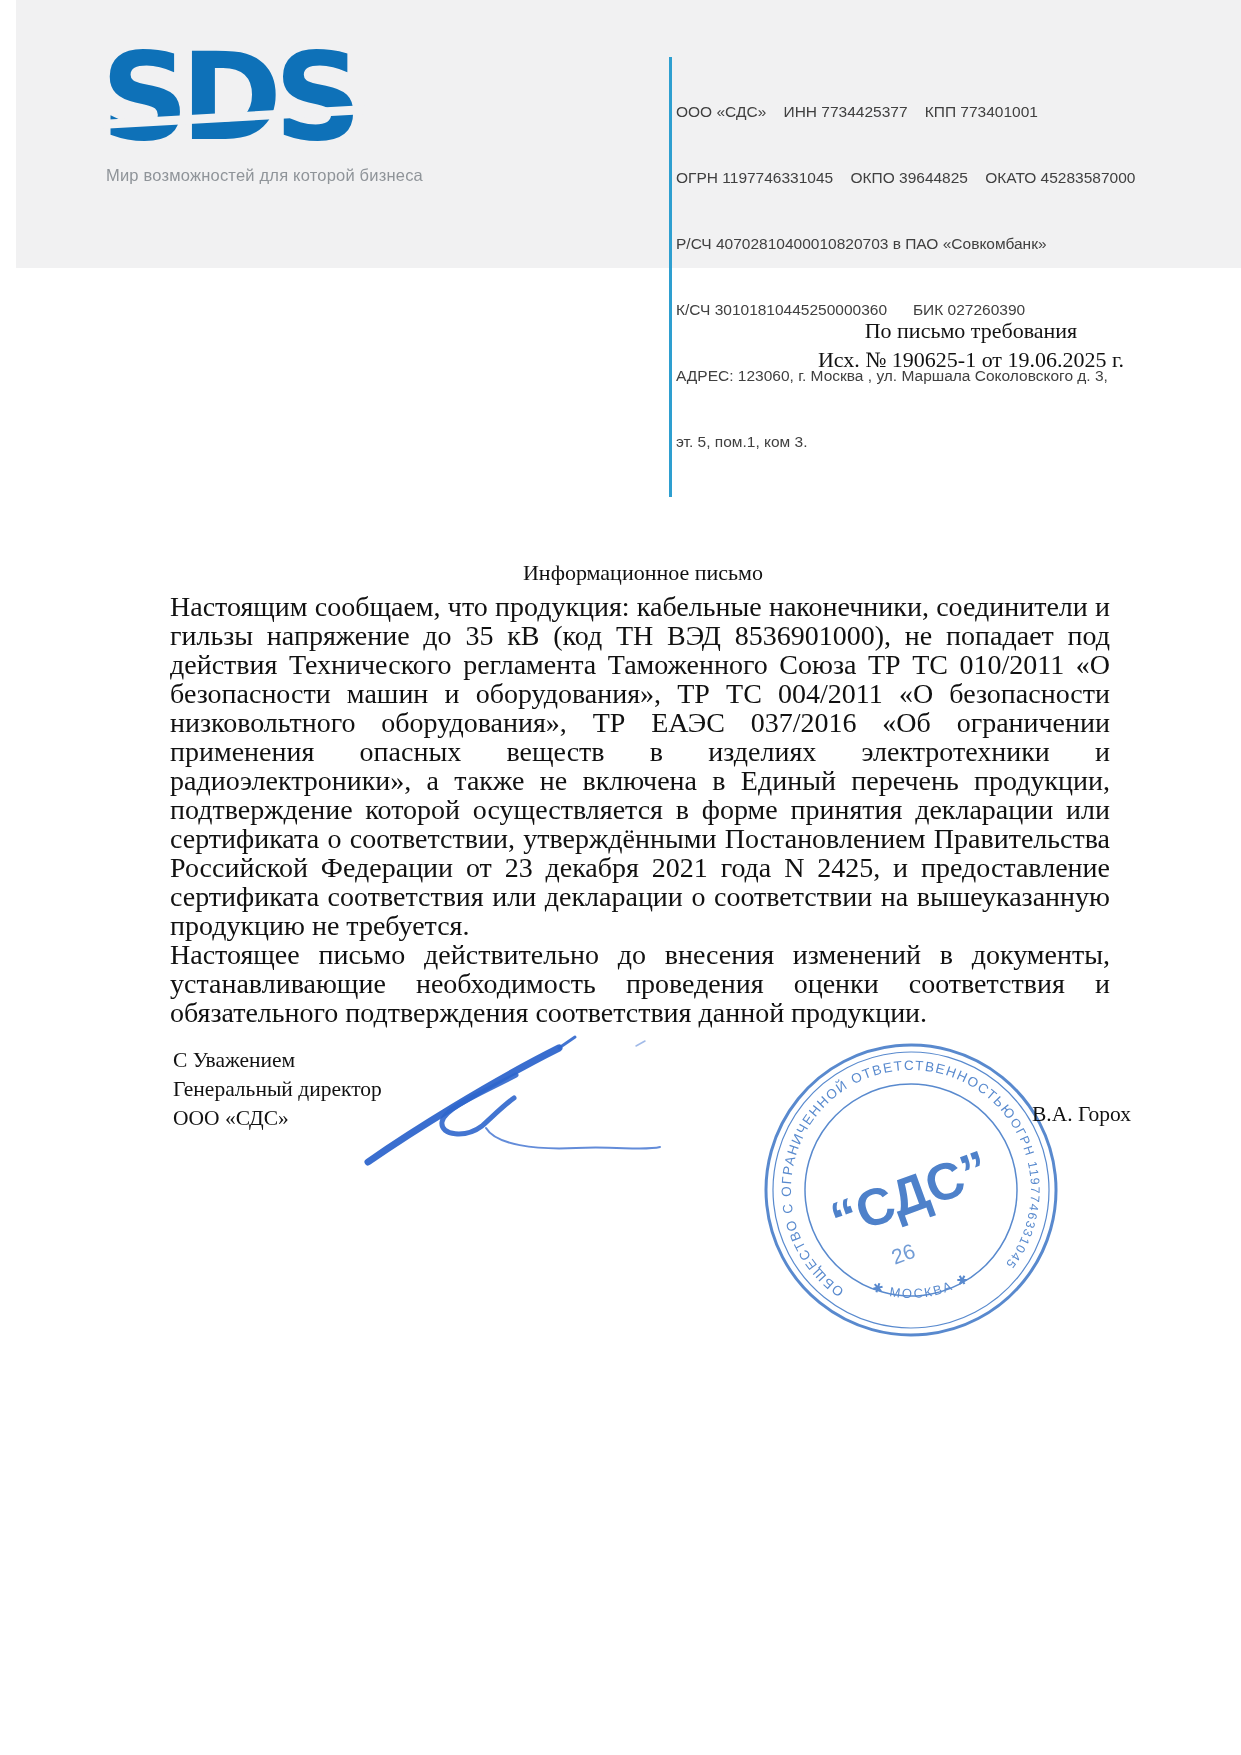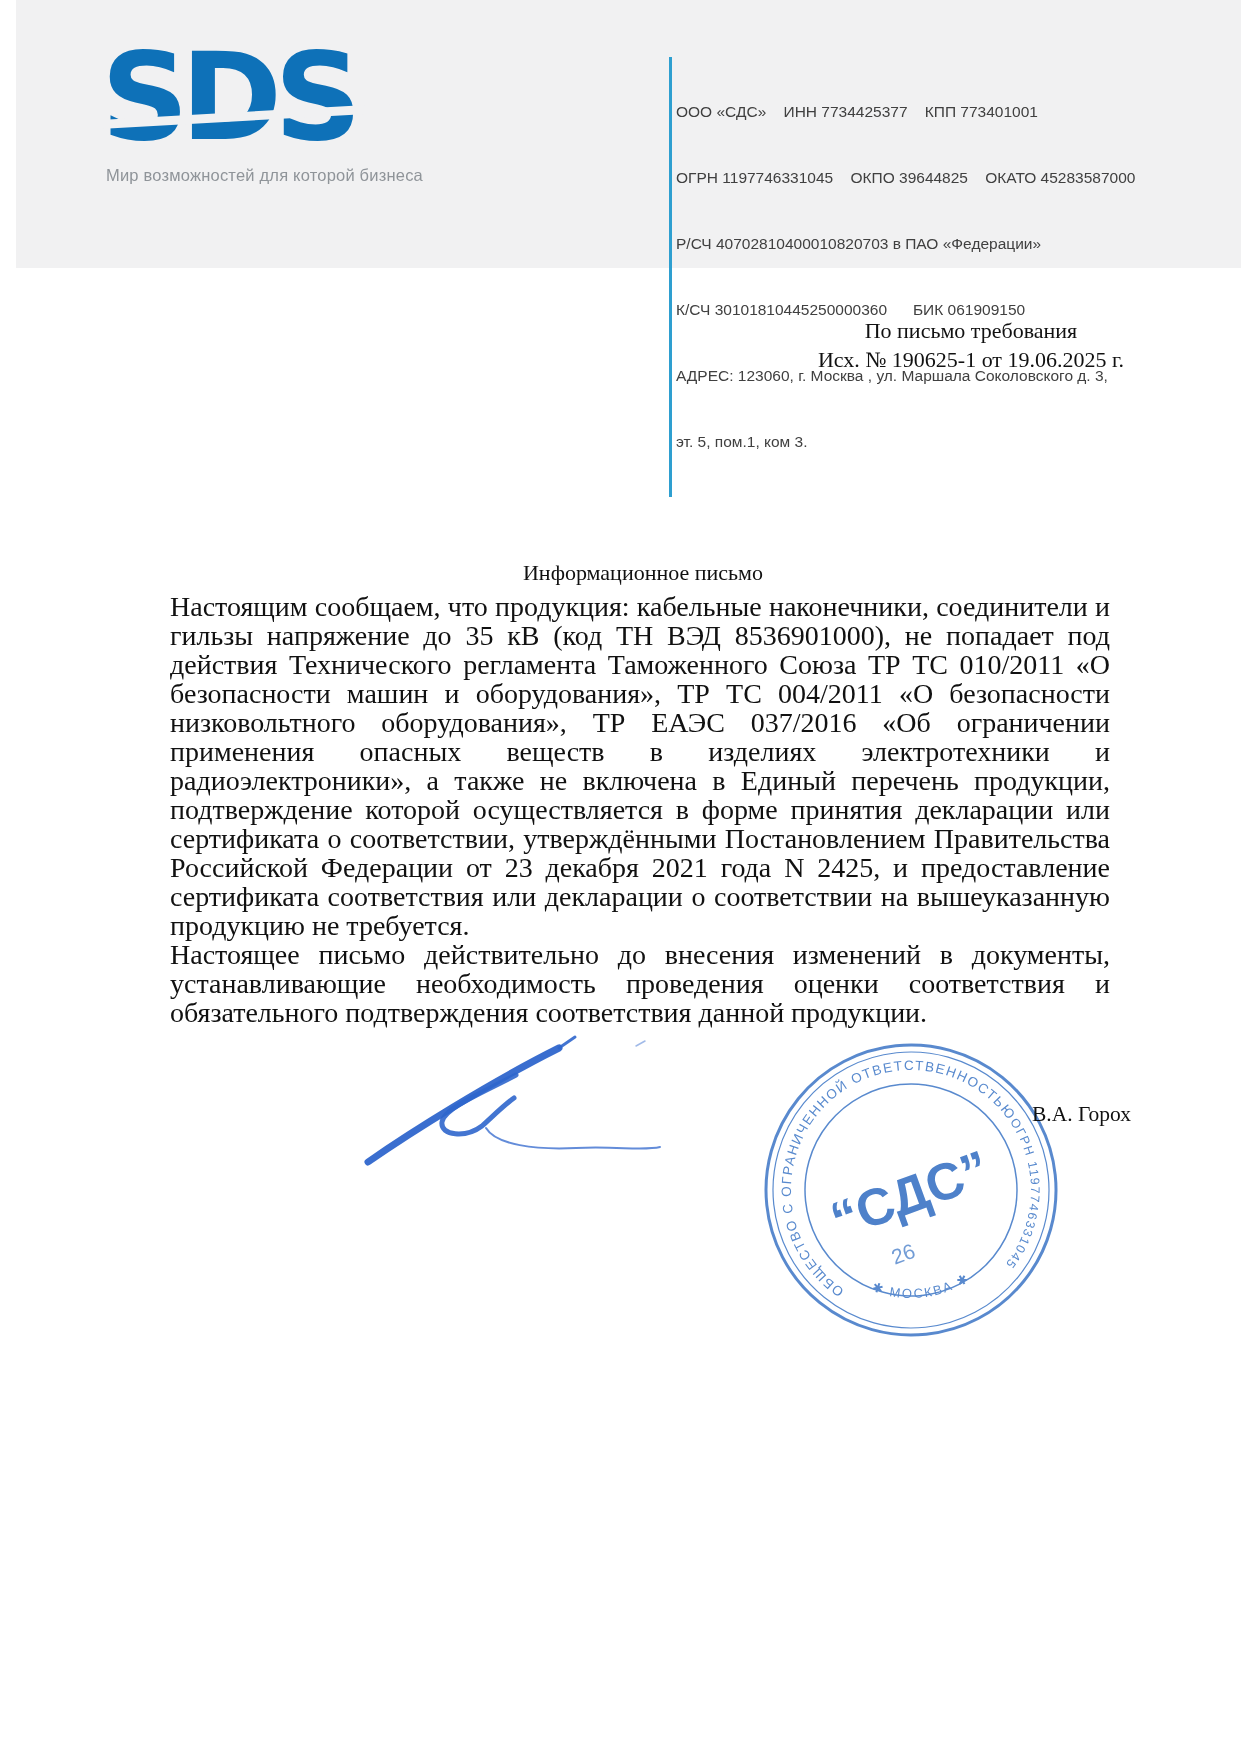--- a/index.html
+++ b/index.html
@@ -76,39 +76,44 @@
 
     <div class="logo-wrap">
       <div class="logo-text">SDS</div>
       <div class="logo-slash"></div>
     </div>
     <div class="logo-tagline">Мир возможностей для которой бизнеса</div>
 
     <div class="company-details">
       <div>ООО «СДС»    ИНН 7734425377    КПП 773401001</div>
       <div>ОГРН 1197746331045    ОКПО 39644825    ОКАТО 45283587000</div>
-      <div>Р/СЧ 40702810400010820703 в ПАО «Федерации»</div>
-      <div>К/СЧ 30101810445250000360      БИК 061909150</div>
+      <div>Р/СЧ 40702810400010820703 в ПАО «Совкомбанк»</div>
+      <div>К/СЧ 30101810445250000360      БИК 027260390</div>
       <div>АДРЕС: 123060, г. Москва , ул. Маршала Соколовского д. 3,</div>
       <div>эт. 5, пом.1, ком 3.</div>
     </div>
   </div>
 
   <div class="recipient-block">
     <div>По письмо требования</div>
     <div>Исх. № 190625-1 от 19.06.2025 г.</div>
   </div>
 
   <div class="letter-title">Информационное письмо</div>
 
   <div class="letter-body">
     <p>Настоящим сообщаем, что продукция: кабельные наконечники, соединители и гильзы напряжение до 35 кВ (код ТН ВЭД 8536901000), не попадает под действия Технического регламента Таможенного Союза ТР ТС 010/2011 «О безопасности машин и оборудования», ТР ТС 004/2011 «О безопасности низковольтного оборудования», ТР ЕАЭС 037/2016 «Об ограничении применения опасных веществ в изделиях электротехники и радиоэлектроники», а также не включена в Единый перечень продукции, подтверждение которой осуществляется в форме принятия декларации или сертификата о соответствии, утверждёнными Постановлением Правительства Российской Федерации от 23 декабря 2021 года N 2425, и предоставление сертификата соответствия или декларации о соответствии на вышеуказанную продукцию не требуется.</p>
     <p>Настоящее письмо действительно до внесения изменений в документы, устанавливающие необходимость проведения оценки соответствия и обязательного подтверждения соответствия данной продукции.</p>
   </div>
 
+  <div class="sig-block">
+    <div>С Уважением</div>
+    <div>Генеральный директор</div>
+    <div>ООО «СДС»</div>
+  </div>
 
   <div class="sig-name">В.А. Горох</div>
 
   <svg class="stamp" width="360" height="360" viewBox="0 0 360 360">
     <g transform="rotate(-6 180 180)" fill="none" stroke="#4b80ca">
       <circle cx="180" cy="180" r="145" stroke-width="3"></circle>
       <circle cx="180" cy="180" r="138" stroke-width="1.2"></circle>
       <circle cx="180" cy="180" r="106" stroke-width="1.5"></circle>
       <defs>
         <path id="rimPath" d="M 180,300 A 120,120 0 1 1 180,60 A 120,120 0 1 1 180,300"></path>

